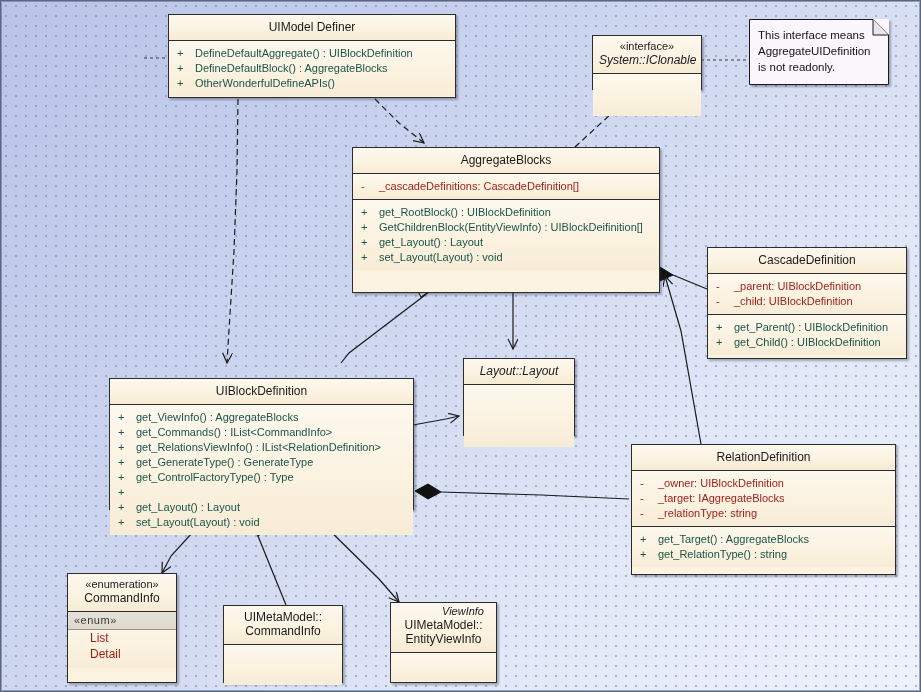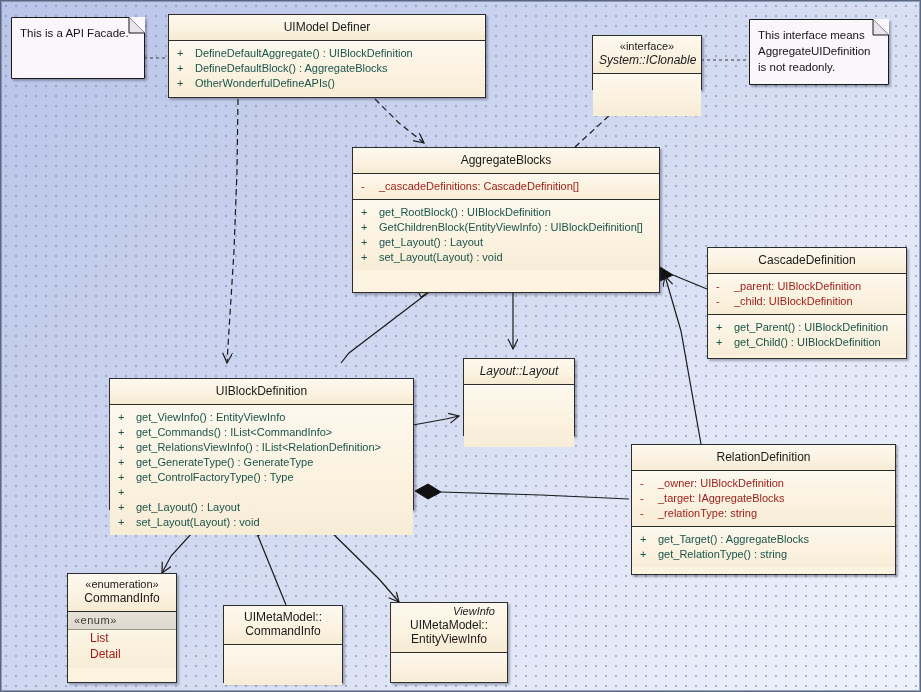--- a/index.html
+++ b/index.html
@@ -146,41 +146,32 @@
     <g fill="none" stroke="#1a1a1a" stroke-width="1.2">
       <path d="M257,535 L272,572 L285,604"></path>
       <path d="M257,535 L250,520 L258,513 L265,528 z" fill="#fbf2e0" stroke="#1a1a1a" stroke-width="1.1"></path>
     </g>
 
     <g fill="none" stroke="#1a1a1a" stroke-width="1.2">
       <path d="M320,521 L378,578 L398,601" marker-end="url(#openArrow)"></path>
     </g>
   </svg>
 
-  <div class="note" style="left:10px;top:16px;width:134px;height:62px;">
-    <div class="body">
-      <svg viewBox="0 0 134 62" preserveAspectRatio="none">
-        <path d="M0.5,0.5 L118,0.5 L133.5,16 L133.5,61.5 L0.5,61.5 z" fill="#faf6fb" stroke="#1a1a1a" stroke-width="1"></path>
-        <path d="M118,0.5 L118,16 L133.5,16" fill="#e8e3ec" stroke="#1a1a1a" stroke-width="1"></path>
-      </svg>
-      <div class="txt">This is a API Facade.</div>
-    </div>
-  </div>
 
   <div class="note" style="left:748px;top:18px;width:140px;height:66px;">
     <div class="body">
       <svg viewBox="0 0 140 66" preserveAspectRatio="none">
         <path d="M0.5,0.5 L124,0.5 L139.5,16 L139.5,65.5 L0.5,65.5 z" fill="#faf6fb" stroke="#1a1a1a" stroke-width="1"></path>
         <path d="M124,0.5 L124,16 L139.5,16" fill="#e8e3ec" stroke="#1a1a1a" stroke-width="1"></path>
       </svg>
       <div class="txt">This interface means AggregateUIDefinition is not readonly.</div>
     </div>
   </div>
 
-  <div class="cls" style="left:167px;top:13px;width:318px;height:84px;">
+  <div class="cls" style="left:167px;top:13px;width:288px;height:84px;">
     <div class="hdr">UIModel Definer</div>
     <div class="cmp">
       <div class="row">
         <span class="vis op">+</span>
         <span class="op">DefineDefaultAggregate() : UIBlockDefinition</span>
       </div>
       <div class="row">
         <span class="vis op">+</span>
         <span class="op">DefineDefaultBlock() : AggregateBlocks</span>
       </div>
@@ -249,21 +240,21 @@
         <span class="op">get_Child() : UIBlockDefinition</span>
       </div>
     </div>
   </div>
 
   <div class="cls" style="left:108px;top:342px;width:305px;height:132px;margin-top:35px;">
     <div class="hdr">UIBlockDefinition</div>
     <div class="cmp">
       <div class="row">
         <span class="vis op">+</span>
-        <span class="op">get_ViewInfo() : EntityViewInfo</span>
+        <span class="op">get_ViewInfo() : AggregateBlocks</span>
       </div>
       <div class="row">
         <span class="vis op">+</span>
         <span class="op">get_Commands() : IList&lt;CommandInfo&gt;</span>
       </div>
       <div class="row">
         <span class="vis op">+</span>
         <span class="op">get_RelationsViewInfo() : IList&lt;RelationDefinition&gt;</span>
       </div>
       <div class="row">
@@ -336,21 +327,21 @@
   </div>
 
   <div class="cls" style="left:222px;top:604px;width:120px;height:78px;">
     <div class="hdr two">
       <div>UIMetaModel::</div>
       <div>CommandInfo</div>
     </div>
     <div class="cmp empty" style="min-height:30px;"></div>
   </div>
 
-  <div class="cls" style="left:389px;top:601px;width:118px;height:81px;">
+  <div class="cls" style="left:389px;top:601px;width:107px;height:81px;">
     <div class="hdr two" style="padding-top:2px;">
       <div class="hdr-right">ViewInfo</div>
       <div>UIMetaModel::</div>
       <div>EntityViewInfo</div>
     </div>
     <div class="cmp empty" style="min-height:18px;"></div>
   </div>
 
 </div>
 

